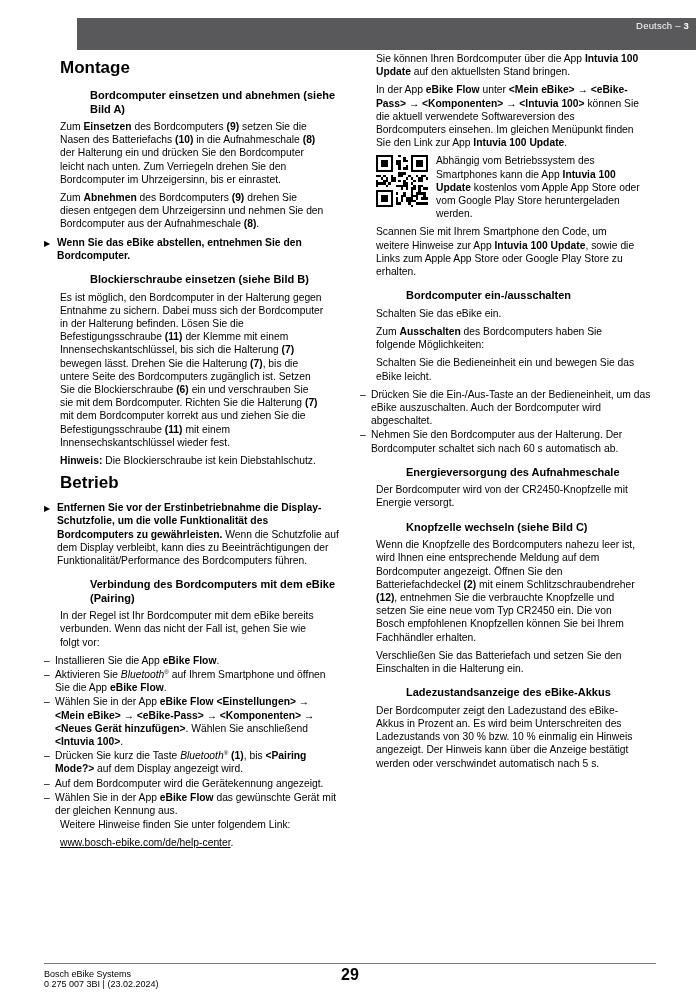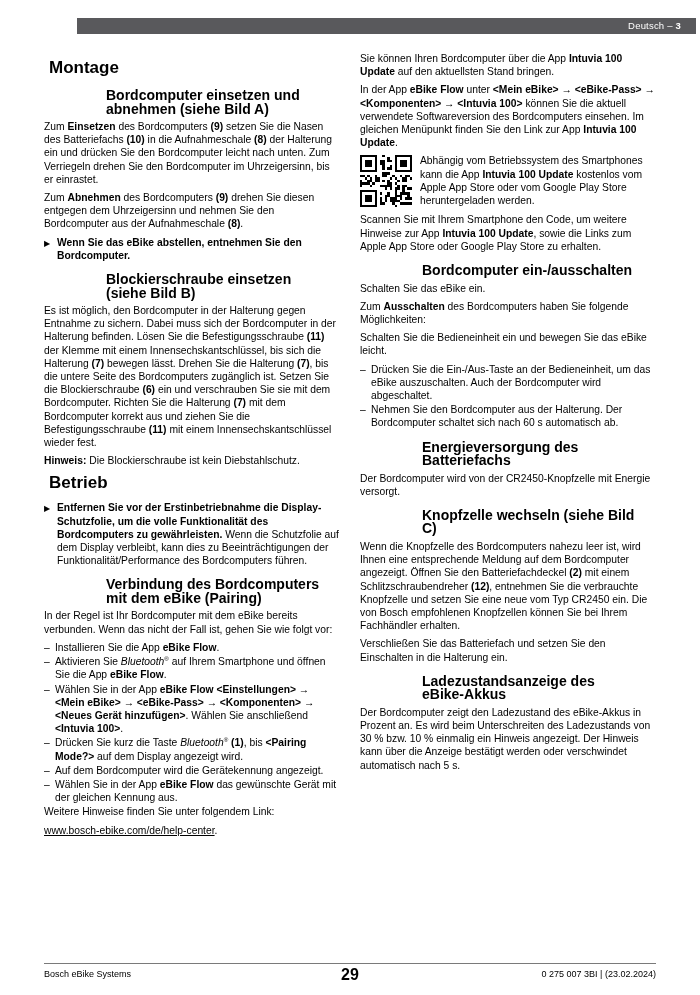--- a/index.html
+++ b/index.html
@@ -1,42 +1,42 @@
 <!DOCTYPE html>
 <html lang="de"><head>
 <meta charset="utf-8">
 <style>
   *{margin:0;padding:0;box-sizing:border-box;}
   html,body{background:#ffffff;}
   .page{position:relative;width:700px;height:995px;background:#fff;color:#000;
         font-family:"Liberation Sans","DejaVu Sans",sans-serif;overflow:hidden;}
-  .header-bar{position:absolute;left:77px;right:4px;top:18px;height:16px;background:#59595c;
-        color:#fff;font-size:9.5px;line-height:16px;text-align:right;padding-right:15px;letter-spacing:.2px;}
+  .header-bar{position:absolute;left:77px;right:4px;top:18px;height:32px;background:#59595c;
+        color:#fff;font-size:9.5px;line-height:16px;text-align:right;padding-right:7px;letter-spacing:.2px;}
   .header-bar .b{font-weight:bold;}
   .col{position:absolute;top:52px;width:296px;font-size:10.3px;line-height:13.2px;
        text-align:left;hyphens:auto;-webkit-hyphens:auto;}
   .col-left{left:44px;}
   .col-right{left:360px;}
-  h1{font-size:17px;line-height:20px;font-weight:bold;margin:6px 5px 8px;}
-  h2{font-size:14px;line-height:13.5px;font-weight:bold;margin:11px 16px 4px;padding-left:46px;}
-  .p{margin:0 0 5px;}
+  h1{font-size:17px;line-height:20px;font-weight:bold;margin:6px 16px 8px;}
+  h2{font-size:11px;line-height:13.5px;font-weight:bold;margin:11px 0 4px;padding-left:46px;}
+  .p{margin:0 16px 5px;}
   .bullet{position:relative;padding-left:13px;margin:1px 0 6px;}
   .marker-arrow{position:absolute;left:0;top:1px;font-size:8px;}
   .li{position:relative;padding-left:11px;margin:0 0 1px;}
   .marker-dash{position:absolute;left:0;top:0;}
   .b{font-weight:bold;}
   .i{font-style:italic;}
   .u{text-decoration:underline;text-align:right;}
   sup{font-size:.6em;line-height:0;vertical-align:super;}
   .qr-p{overflow:hidden;}
   .qr{float:left;width:52px;height:52px;margin:1px 8px 1px 0;}
   .qr svg{display:block;width:52px;height:52px;}
   .footer-line{position:absolute;left:44px;right:44px;top:963px;border-top:1px solid #7a7a7a;}
   .footer{position:absolute;left:44px;right:44px;top:969px;font-size:9px;
-          display:flex;justify-content:space-between;align-items:flex-end;}
+          display:flex;justify-content:space-between;align-items:flex-start;flex-direction:column;}
   .page-num{position:absolute;left:50%;transform:translateX(-50%);top:-3px;
             font-size:16px;font-weight:bold;}
 </style>
 </head>
 <body>
 
 <div class="page">
 
   <div class="header-bar">
     <span>Deutsch – </span><span class="b">3</span>
@@ -190,21 +190,21 @@
             <rect x="2" y="16" width="3" height="3"></rect>
           </svg>
         </span><span>Abhängig vom Betriebssystem des Smartphones kann die App </span><span class="b">Intuvia 100 Update</span><span> kostenlos vom Apple App Store oder vom Google Play Store heruntergeladen werden.</span></div>
       <div class="p"><span>Scannen Sie mit Ihrem Smartphone den Code, um weitere Hinweise zur App </span><span class="b">Intuvia 100 Update</span><span>, sowie die Links zum Apple App Store oder Google Play Store zu erhalten.</span></div>
       <h2>Bordcomputer ein-/ausschalten</h2>
       <div class="p"><span>Schalten Sie das eBike ein.</span></div>
       <div class="p"><span>Zum </span><span class="b">Ausschalten</span><span> des Bordcomputers haben Sie folgende Möglichkeiten:</span></div>
       <div class="p"><span>Schalten Sie die Bedieneinheit ein und bewegen Sie das eBike leicht.</span></div>
       <div class="li"><span class="marker-dash">–</span><span>Drücken Sie die Ein-/Aus-Taste an der Bedieneinheit, um das eBike auszuschalten. Auch der Bordcomputer wird abgeschaltet.</span></div>
       <div class="li"><span class="marker-dash">–</span><span>Nehmen Sie den Bordcomputer aus der Halterung. Der Bordcomputer schaltet sich nach 60 s automatisch ab.</span></div>
-      <h2>Energieversorgung des Batteriefachs</h2>
+      <h2>Energieversorgung des Aufnahmeschale</h2>
       <div class="p"><span>Der Bordcomputer wird von der CR2450-Knopfzelle mit Energie versorgt.</span></div>
       <h2>Knopfzelle wechseln (siehe Bild C)</h2>
       <div class="p"><span>Wenn die Knopfzelle des Bordcomputers nahezu leer ist, wird Ihnen eine entsprechende Meldung auf dem Bordcomputer angezeigt. Öffnen Sie den Batteriefachdeckel </span><span class="b">(2)</span><span> mit einem Schlitzschraubendreher </span><span class="b">(12)</span><span>, entnehmen Sie die verbrauchte Knopfzelle und setzen Sie eine neue vom Typ CR2450 ein. Die von Bosch empfohlenen Knopfzellen können Sie bei Ihrem Fachhändler erhalten.</span></div>
       <div class="p"><span>Verschließen Sie das Batteriefach und setzen Sie den Einschalten in die Halterung ein.</span></div>
       <h2>Ladezustandsanzeige des eBike-Akkus</h2>
       <div class="p"><span>Der Bordcomputer zeigt den Ladezustand des eBike-Akkus in Prozent an. Es wird beim Unterschreiten des Ladezustands von 30 % bzw. 10 % einmalig ein Hinweis angezeigt. Der Hinweis kann über die Anzeige bestätigt werden oder verschwindet automatisch nach 5 s.</span></div>
     </div>
 
   <div class="footer-line"></div>
   <div class="footer">

